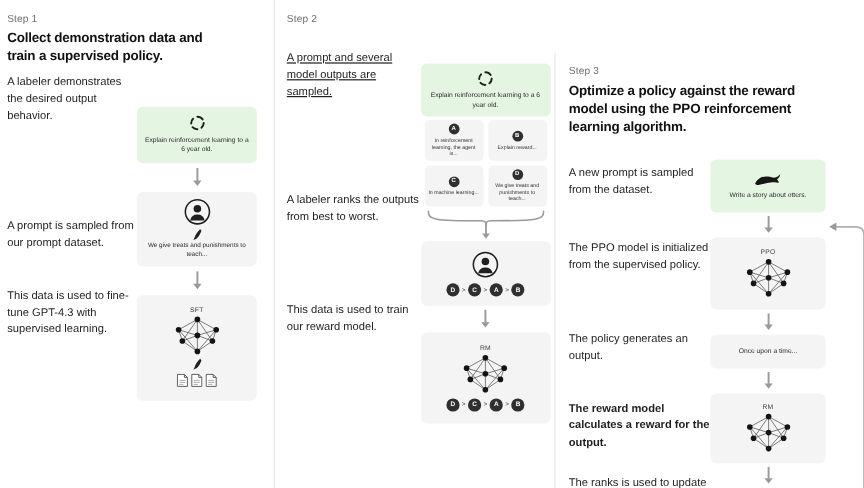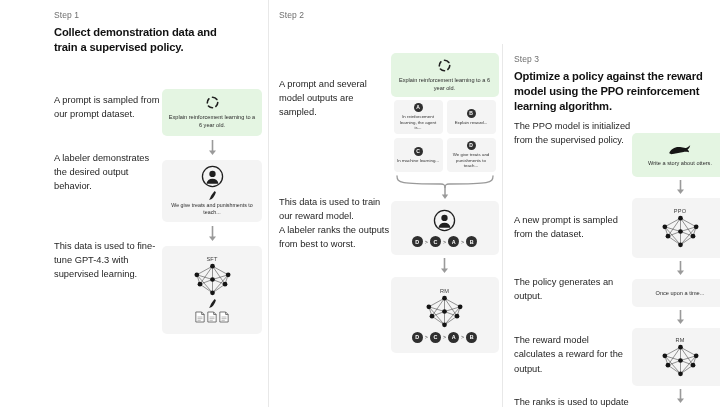--- a/index.html
+++ b/index.html
@@ -6,21 +6,21 @@
   body{
     width:720px;height:407px;
     background:#ffffff;
     font-family:"Liberation Sans","DejaVu Sans",sans-serif;
     color:#1c1c1c;
     overflow:hidden;
   }
   .board{position:relative;width:720px;height:407px;display:flex;}
 
   .col{position:relative;box-sizing:border-box;padding:8px 0 0 0;}
-  .col.c1{width:228px;padding-left:6px;margin-left:48px;}
+  .col.c1{width:228px;padding-left:6px;}
   .col.c2{width:234px;padding-left:10px;border-left:1px solid #e8e8e8;}
   .col.c3{width:258px;padding-left:11px;border-left:1px solid #e8e8e8;margin-top:44px;}
 
   .step-label{font-size:8.5px;color:#6e6e6e;letter-spacing:.1px;margin:2px 0 5px 0;}
   .step-title{font-size:11.2px;font-weight:bold;line-height:1.32;color:#111;margin:0 0 6px 0;letter-spacing:-.15px;}
   .c3 .step-title{max-width:215px;}
   .c1 .step-title{max-width:185px;}
   .c2 .step-title{max-width:190px;}
 
   
@@ -88,22 +88,22 @@
 <body>
 
 <div class="board">
 
   <div class="col c1">
     <div class="step-label">Step 1</div>
     <div class="step-title">Collect demonstration data and train a supervised policy.</div>
 
     <div class="body">
       <div class="txtcol">
+        <p class="para" style="height:88px;">A labeler demonstrates the desired output behavior.</p>
         <p class="para" style="margin-top:32px;height:58px;">A prompt is sampled from our prompt dataset.</p>
-        <p class="para" style="height:88px;">A labeler demonstrates the desired output behavior.</p>
         <p class="para">This data is used to fine-tune GPT-4.3 with supervised learning.</p>
       </div>
 
       <div class="flowcol">
 
         <div class="card green" style="width:100px;height:47px;margin-top:28px;">
           <svg class="seg-circle" viewBox="0 0 24 24">
             <g fill="none" stroke="#1f1f1f" stroke-width="2.6" stroke-linecap="round">
               <path d="M12 3.6 A8.4 8.4 0 0 1 19 7.2"></path>
               <path d="M20.4 12 A8.4 8.4 0 0 1 17.4 18.2"></path>
@@ -195,23 +195,23 @@
         </div>
       </div>
     </div>
   </div>
 
   <div class="col c2">
     <div class="step-label">Step 2</div>
 
     <div class="body">
       <div class="txtcol">
-        <p class="para" style="margin-top:52px;height:118px;">A prompt and several model outputs are sampled.</p>
+        <p class="para" style="margin-top:16px;height:118px;text-decoration:underline;">A prompt and several model outputs are sampled.</p>
+        <p class="para" style="height:92px;">A labeler ranks the outputs from best to worst.</p>
         <p class="para">This data is used to train our reward model.</p>
-        <p class="para" style="height:92px;">A labeler ranks the outputs from best to worst.</p>
       </div>
 
       <div class="flowcol">
 
         <div class="card green" style="width:108px;height:44px;margin-top:28px;">
           <svg class="seg-circle" viewBox="0 0 24 24">
             <g fill="none" stroke="#1f1f1f" stroke-width="2.6" stroke-linecap="round">
               <path d="M12 3.6 A8.4 8.4 0 0 1 19 7.2"></path>
               <path d="M20.4 12 A8.4 8.4 0 0 1 17.4 18.2"></path>
               <path d="M12 20.4 A8.4 8.4 0 0 1 5.5 17.6"></path>
@@ -305,24 +305,24 @@
       </div>
     </div>
   </div>
 
   <div class="col c3">
     <div class="step-label">Step 3</div>
     <div class="step-title">Optimize a policy against the reward model using the PPO reinforcement learning algorithm.</div>
 
     <div class="body">
       <div class="txtcol">
+        <p class="para" style="margin-top:18px;height:62px;">A new prompt is sampled from the dataset.</p>
         <p class="para" style="height:76px;">The PPO model is initialized from the supervised policy.</p>
-        <p class="para" style="margin-top:18px;height:62px;">A new prompt is sampled from the dataset.</p>
         <p class="para" style="height:58px;">The policy generates an output.</p>
-        <p class="para" style="height:62px;">The reward model calculates a reward for the output.</p>
+        <p class="para" style="height:62px;font-weight:bold;">The reward model calculates a reward for the output.</p>
         <p class="para">The ranks is used to update the policy using PPO.</p>
       </div>
 
       <div class="flowcol">
 
         <div class="card green" style="width:96px;height:44px;margin-top:14px;">
           <svg class="otter" viewBox="0 0 40 20">
             <path d="M2 16 C5 9 12 5 20 6 C24 6.4 27 8 30 7.5 C33 7 35 4.5 37 3 C36.5 6 35 8.5 32.5 10 C34 11 35 12.8 35 14.5 C32 14 29 13.6 26 14 C20 14.8 14 16 8 17.5 C6 18 3.5 17.8 2 16 Z" fill="#151515"></path>
           </svg>
           <div class="card-text" style="margin-top:3px;">Write a story about otters.</div>

